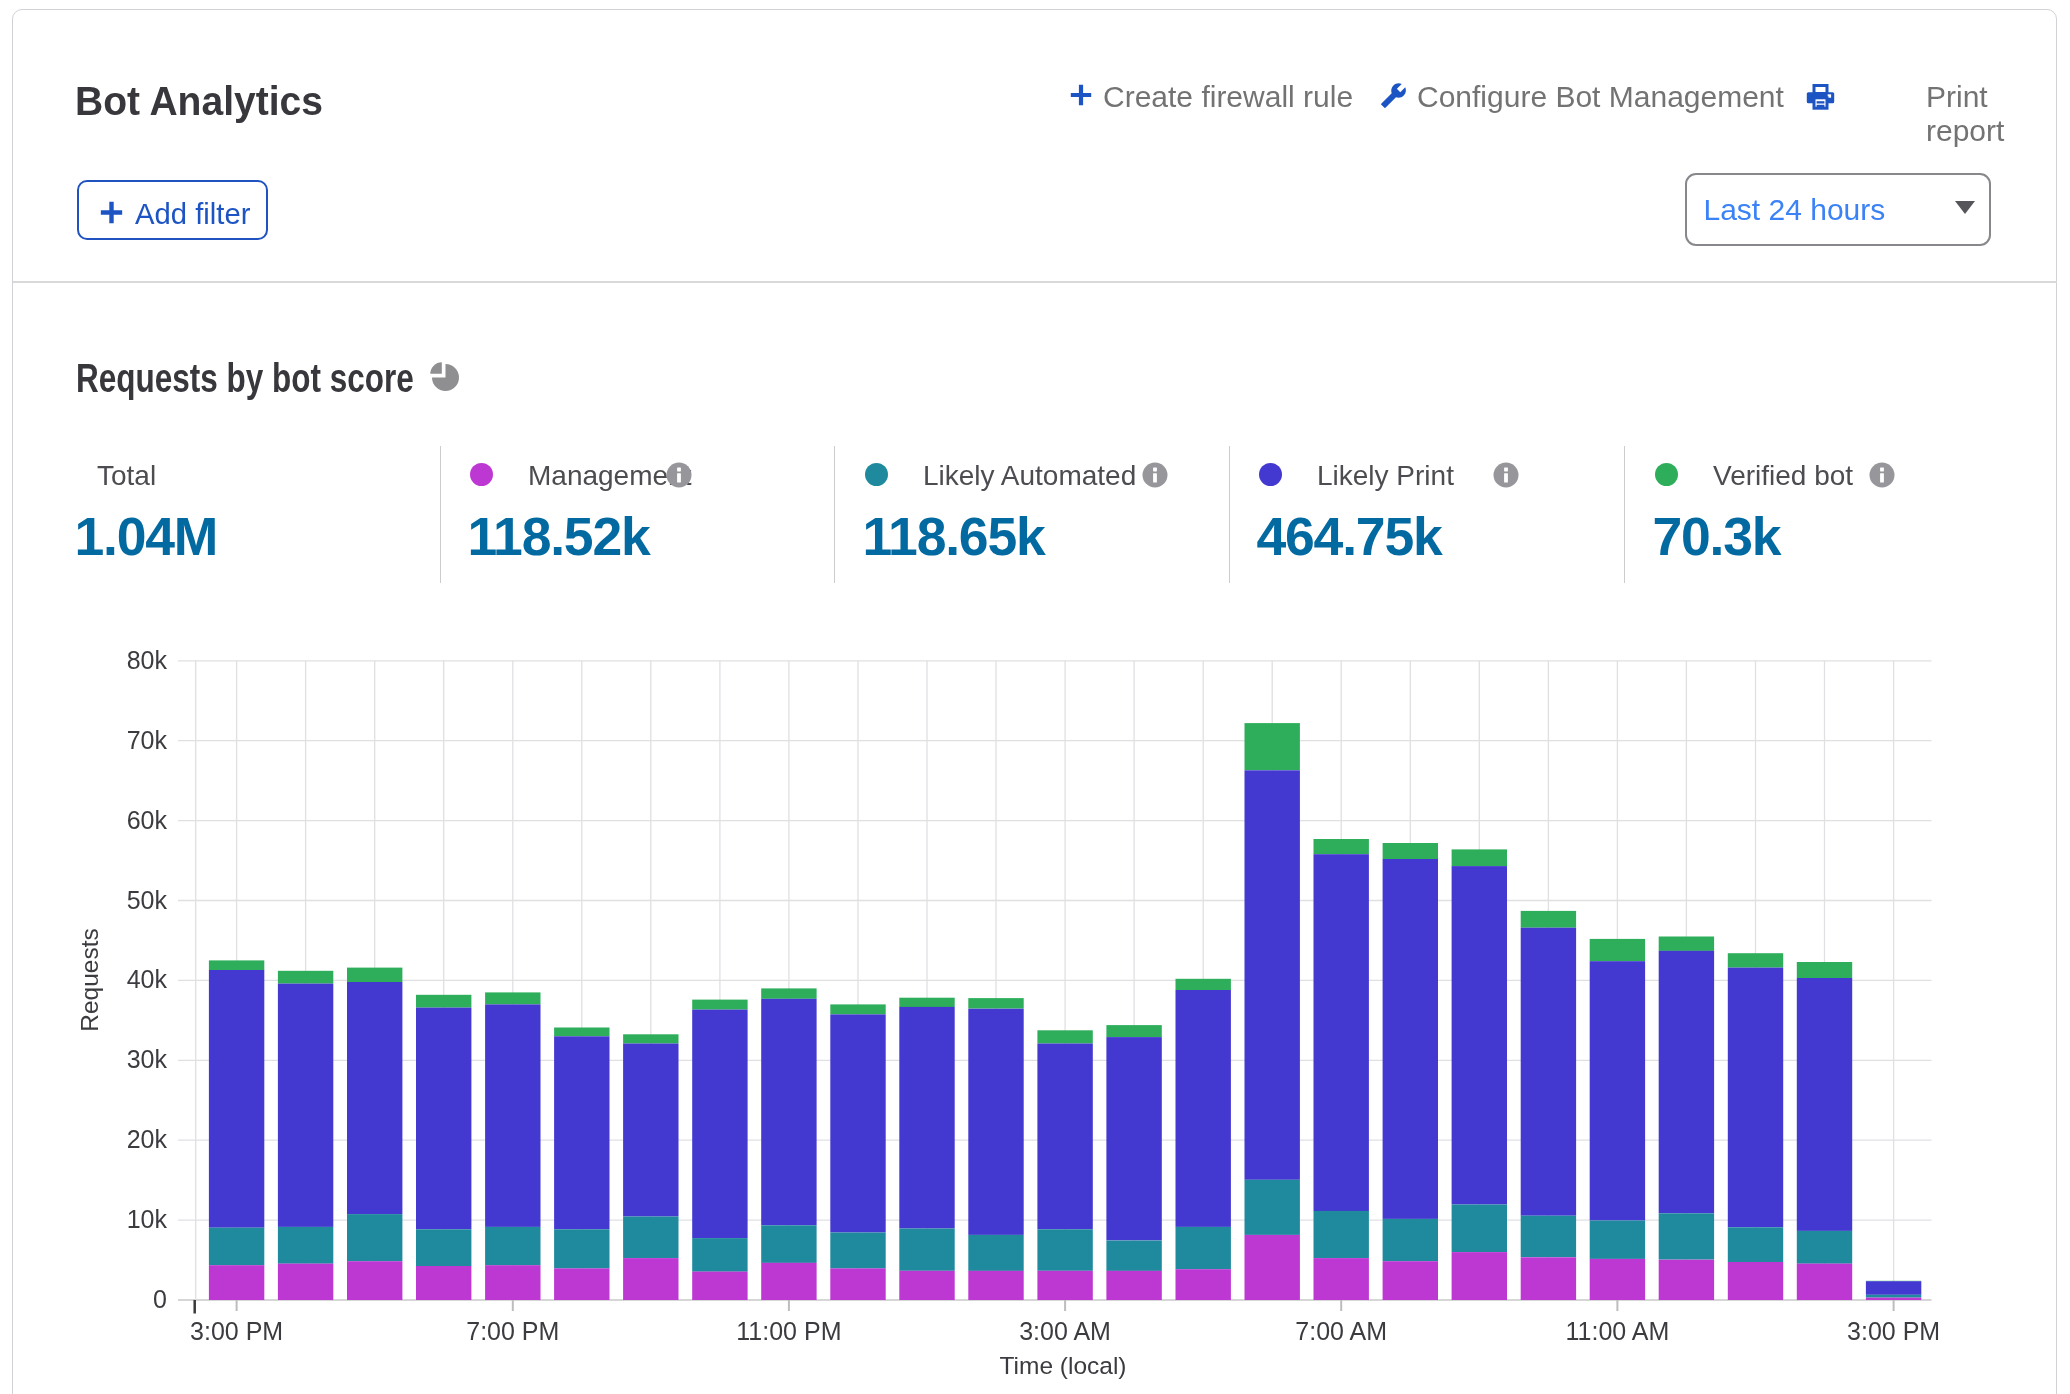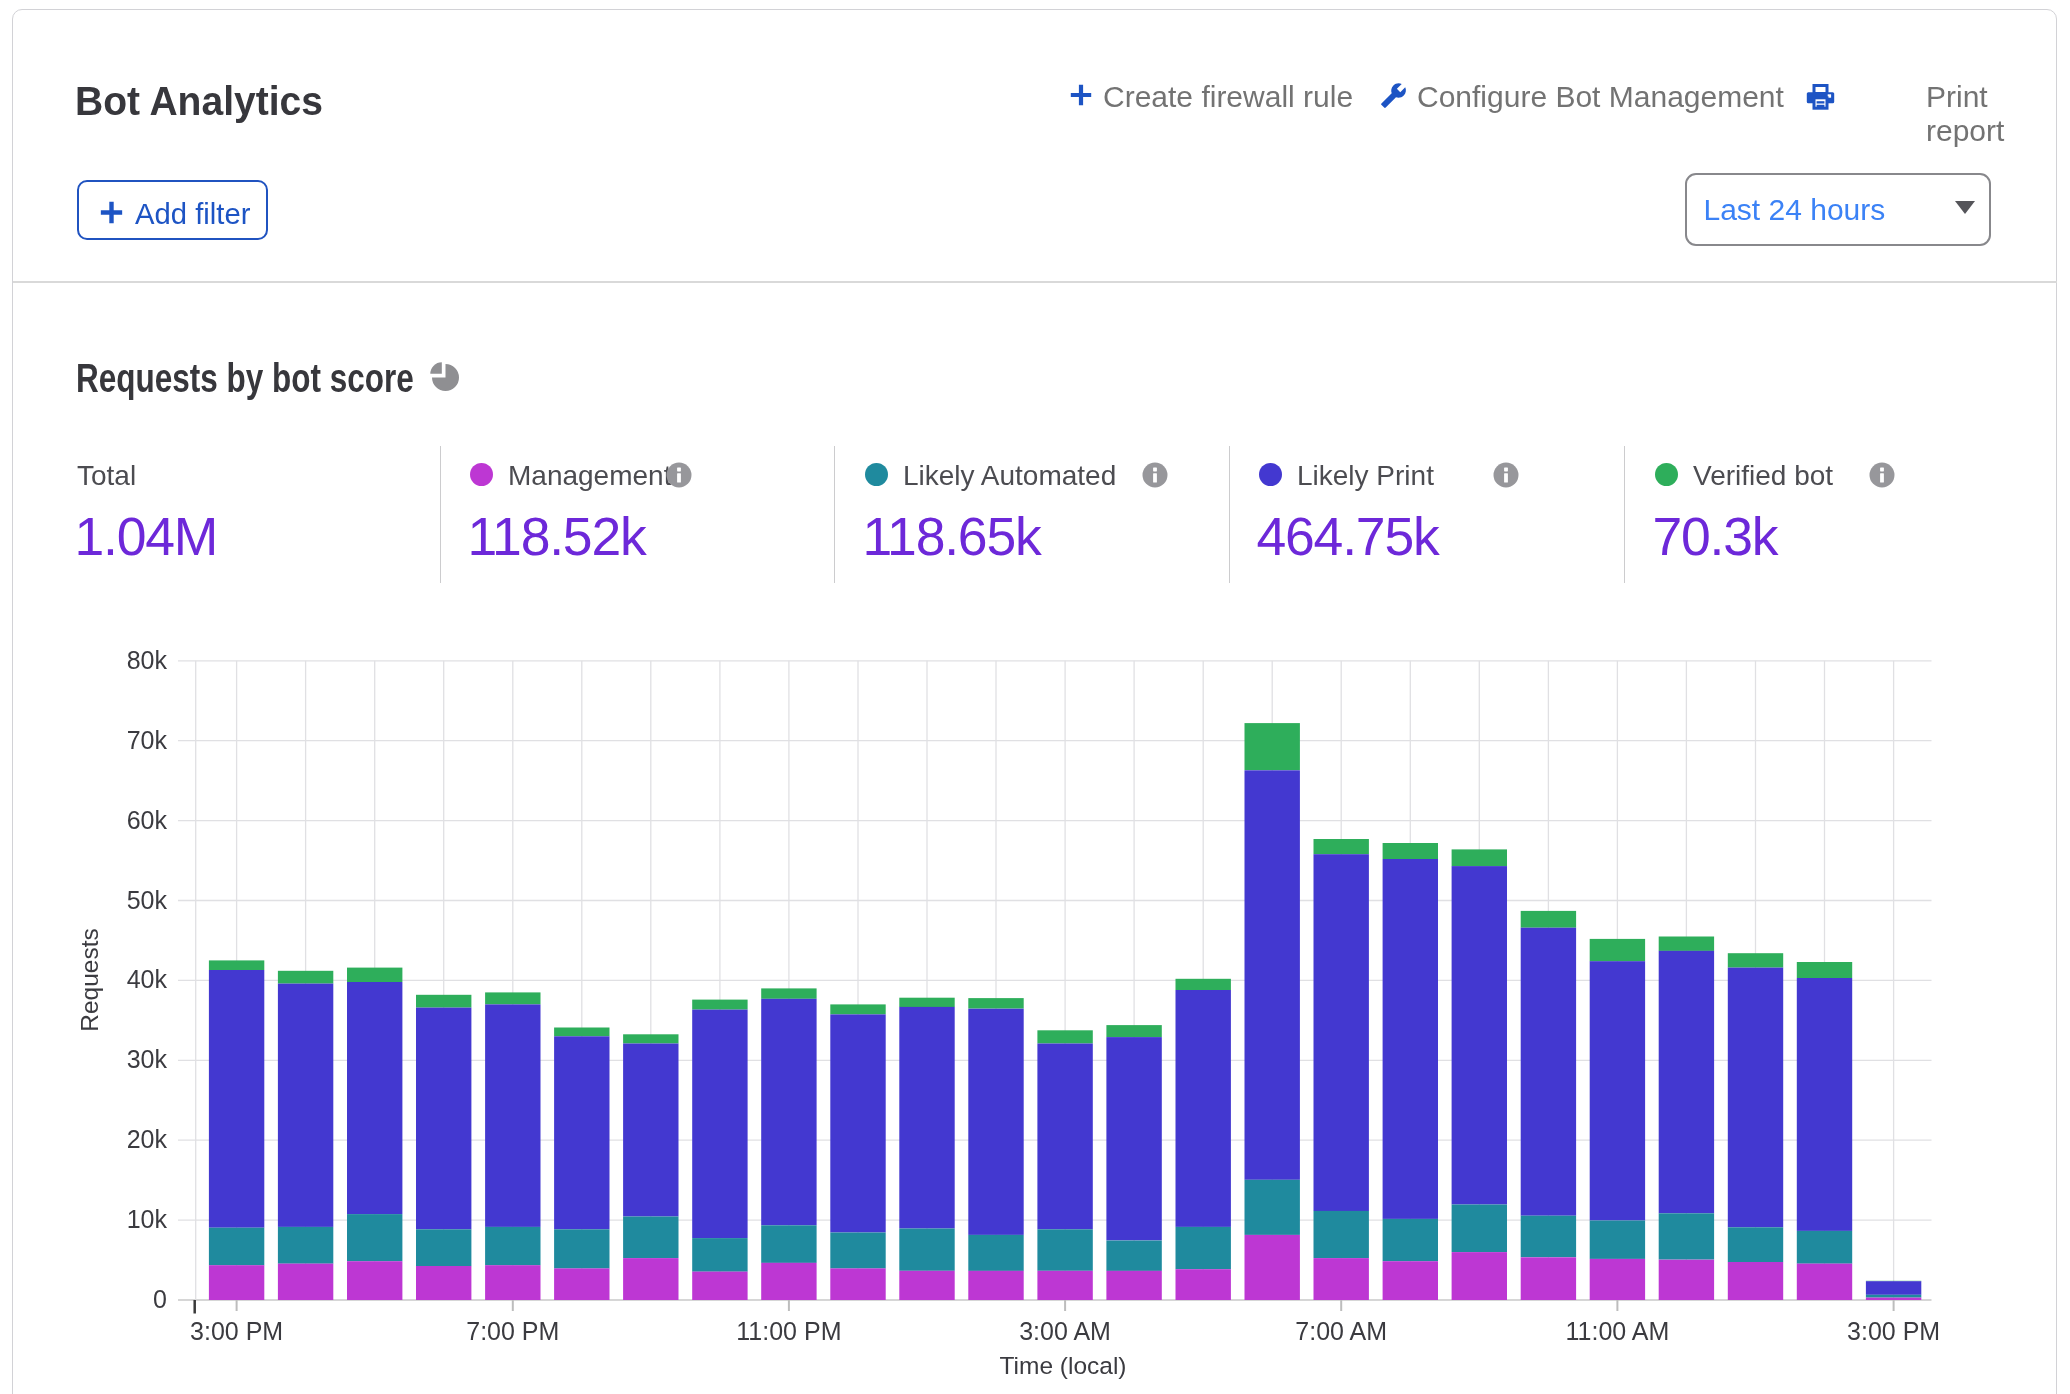--- a/index.html
+++ b/index.html
@@ -1,21 +1,21 @@
 <!DOCTYPE html>
 <html><head><meta charset="utf-8">
 <style>
 * { margin:0; padding:0; box-sizing:border-box; }
 html,body { width:2070px; height:1394px; background:#fff;
   font-family:"Liberation Sans",sans-serif; position:relative; overflow:hidden; }
 .abs { position:absolute; }
 .h1 { font-size:41px; font-weight:bold; color:#37373c; transform-origin:0 0; }
 .link { font-size:30px; color:#737373; }
-.slabel { position:absolute; font-size:28px; color:#4c4c51; }
-.snum { position:absolute; font-size:53.5px; font-weight:normal; color:#6d28d9; letter-spacing:-1.2px; }
+.slabel { position:absolute; font-size:28px; color:#4c4c51;margin-left:20px; }
+.snum { position:absolute; font-size:53.5px; font-weight:bold; color:#0369a1; letter-spacing:-1.2px; }
 </style></head>
 <body>
 <div style="position:absolute;left:12px;top:9px;width:2045px;height:1400px;border:1.6px solid #d2d2d6;border-radius:10px"></div>
 <div style="position:absolute;left:13px;top:281px;width:2044px;height:1.5px;background:#d9d9d9"></div>
 
 <div class="abs h1" style="left:75px;top:78px;transform:scaleX(0.952)">Bot Analytics</div>
 
 <svg width="22" height="22" viewBox="0 0 22 22" style="position:absolute;left:1069.5px;top:83.8px">
 <path d="M11 0.8v20.4M0.8 11h20.4" stroke="#1d54c4" stroke-width="4.2" fill="none"></path>
   </svg>

